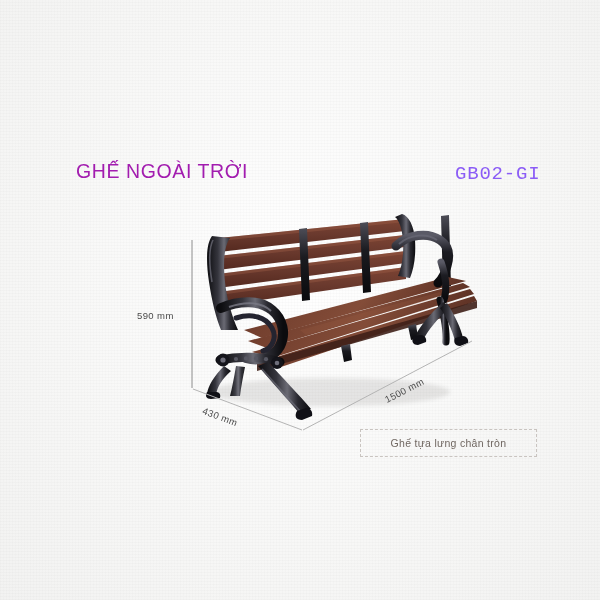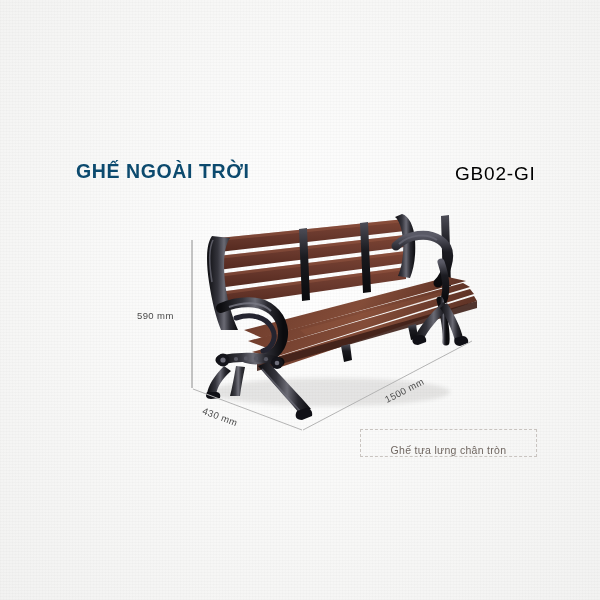--- a/index.html
+++ b/index.html
@@ -15,46 +15,46 @@
     background-color:#fafaf9;
     background-image:
       repeating-linear-gradient(0deg, rgba(0,0,0,0.014) 0 1px, rgba(255,255,255,0) 1px 3px),
       repeating-linear-gradient(90deg, rgba(0,0,0,0.012) 0 1px, rgba(255,255,255,0) 1px 3px),
       radial-gradient(ellipse at 50% 45%, #ffffff 0%, #f7f7f6 60%, #f2f2f1 100%);
   }
 
   
   #title{
     position:absolute;left:76px;top:160px;
-    font-size:19.5px;font-weight:bold;letter-spacing:.6px;
-    color:#0c4a6e;white-space:nowrap;
+    font-size:19.5px;font-weight:normal;letter-spacing:.6px;
+    color:#a21caf;white-space:nowrap;
   }
   #code{
     position:absolute;left:455px;top:163px;
     font-size:19px;font-weight:400;letter-spacing:.8px;
-    color:#000000;white-space:nowrap;
+    color:#8b5cf6;white-space:nowrap;font-family:Liberation Mono, monospace;
   }
 
   
   #dims{position:absolute;inset:0;}
   .dimlabel{
     position:absolute;
     font-size:9.5px;color:#4a4a4a;letter-spacing:.4px;
     white-space:nowrap;
   }
   #lbl-height{left:137px;top:310px;}
   #lbl-depth{left:205px;top:405px;transform:rotate(21deg);transform-origin:left top;}
   #lbl-width{left:383px;top:395px;transform:rotate(-27deg);transform-origin:left top;}
 
   
   #caption{
     position:absolute;left:360px;top:429px;
     width:175px;height:26px;
     border:1px dashed #c9c4c0;
-    display:flex;align-items:flex-end;justify-content:center;
+    display:flex;align-items:center;justify-content:center;
     font-size:10.5px;color:#6f6660;letter-spacing:.3px;
     background:transparent;
   }
 
   
   #bench{position:absolute;left:0;top:0;width:600px;height:600px;}
 </style>
 </head>
 <body>
 

